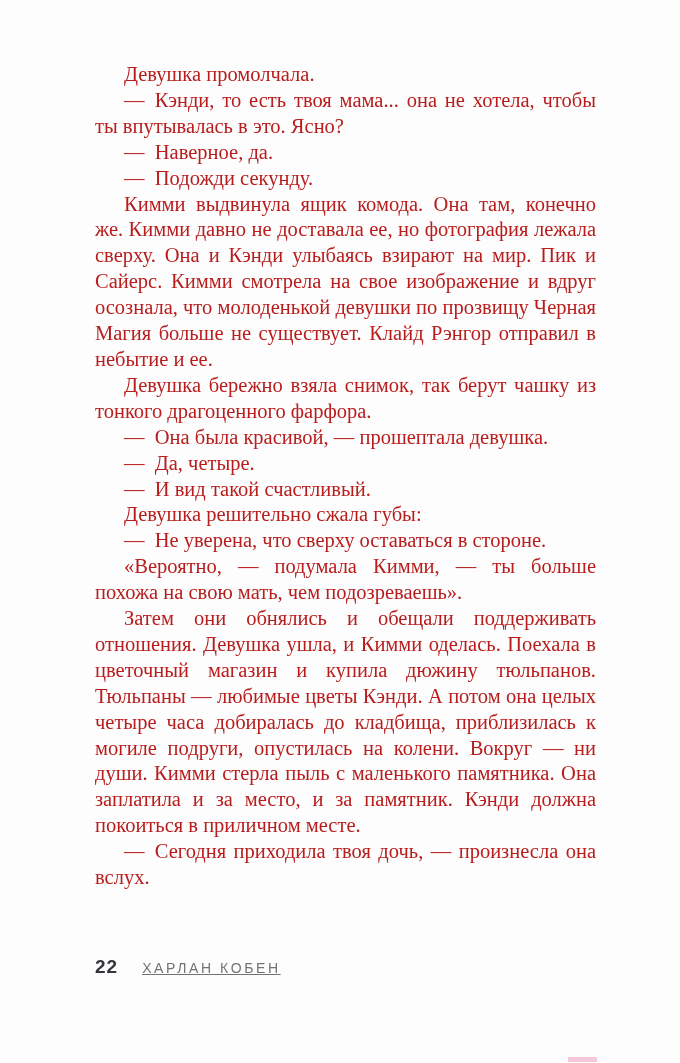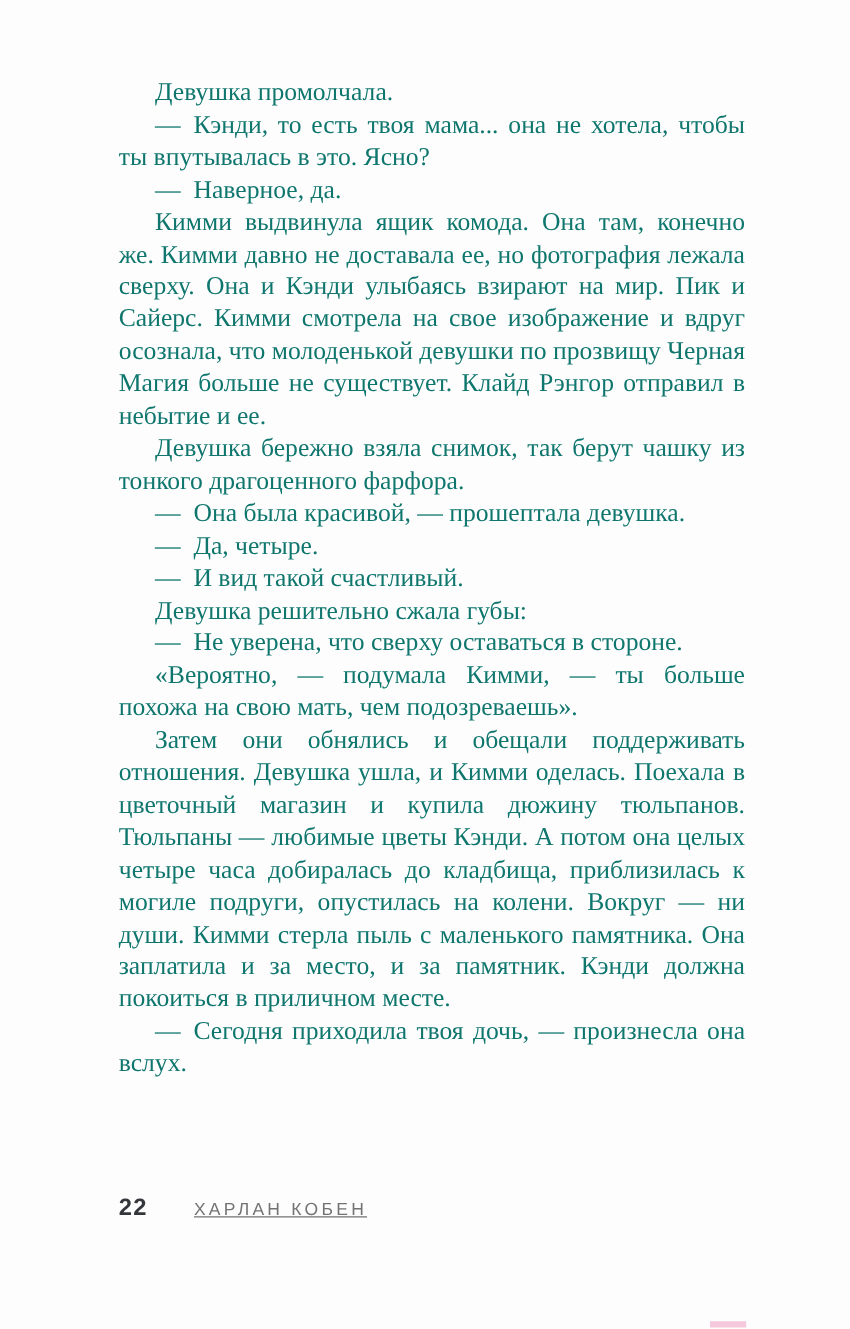--- a/index.html
+++ b/index.html
@@ -33,21 +33,21 @@
     margin: 0;
     padding: 0;
     text-indent: 29px;
   }
   .page-footer {
     position: absolute;
     left: 95px;
     top: 956px;
     display: flex;
     align-items: baseline;
-    gap: 37px;
+    gap: 24px;
     font-family: "Liberation Sans", "DejaVu Sans", sans-serif;
   }
   .page-number {
     font-size: 19px;
     font-weight: bold;
     letter-spacing: 1px;
     color: #33363a;
   }
   .running-title {
     font-size: 14px;
@@ -62,24 +62,25 @@
     width: 29px;
     height: 5px;
     background: #f5c9db;
   }
 </style>
 </head>
 <body style="background: rgb(253, 253, 253);">
 
 <div class="book-page" style="background: rgb(253, 253, 253);">
 
-  <div class="text-column" style="color: #0f766e;">
+  <div class="text-column" style="color: #b91c1c;">
       <p>Девушка промолчала.</p>
       <p>— Кэнди, то есть твоя мама... она не хотела, чтобы ты впутывалась в это. Ясно?</p>
       <p>— Наверное, да.</p>
+      <p>— Подожди секунду.</p>
       <p>Кимми выдвинула ящик комода. Она там, конечно же. Кимми давно не доставала ее, но фотография лежала сверху. Она и Кэнди улыбаясь взирают на мир. Пик и Сайерс. Кимми смотрела на свое изображение и вдруг осознала, что молоденькой девушки по прозвищу Черная Магия больше не существует. Клайд Рэнгор отправил в небытие и ее.</p>
       <p>Девушка бережно взяла снимок, так берут чашку из тонкого драгоценного фарфора.</p>
       <p>— Она была красивой, — прошептала девушка.</p>
       <p>— Да, четыре.</p>
       <p>— И вид такой счастливый.</p>
       <p>Девушка решительно сжала губы:</p>
       <p>— Не уверена, что сверху оставаться в стороне.</p>
       <p>«Вероятно, — подумала Кимми, — ты больше похожа на свою мать, чем подозреваешь».</p>
       <p>Затем они обнялись и обещали поддерживать отношения. Девушка ушла, и Кимми оделась. Поехала в цветочный магазин и купила дюжину тюльпанов. Тюльпаны — любимые цветы Кэнди. А потом она целых четыре часа добиралась до кладбища, приблизилась к могиле подруги, опустилась на колени. Вокруг — ни души. Кимми стерла пыль с маленького памятника. Она заплатила и за место, и за памятник. Кэнди должна покоиться в приличном месте.</p>
       <p>— Сегодня приходила твоя дочь, — произнесла она вслух.</p>

